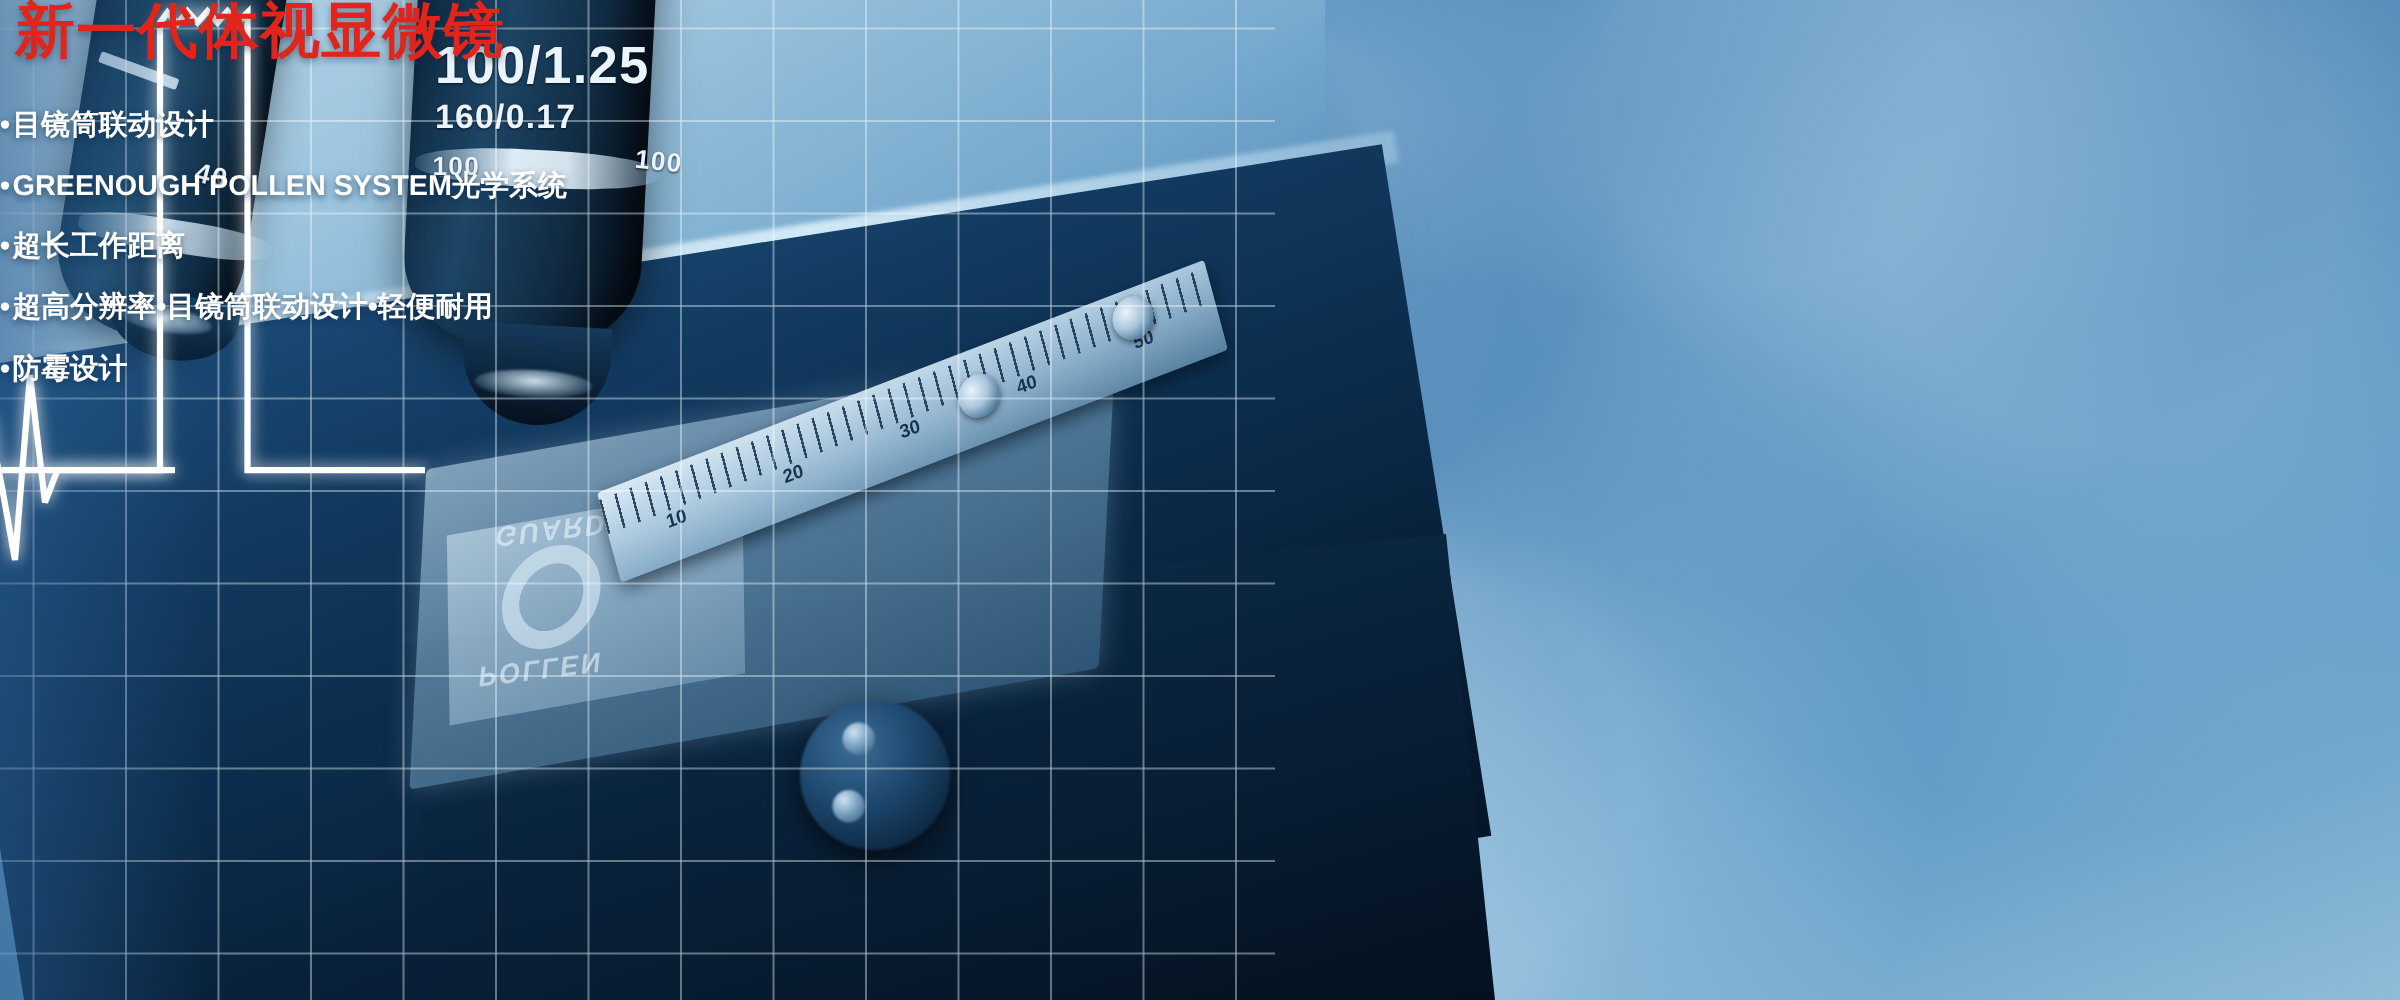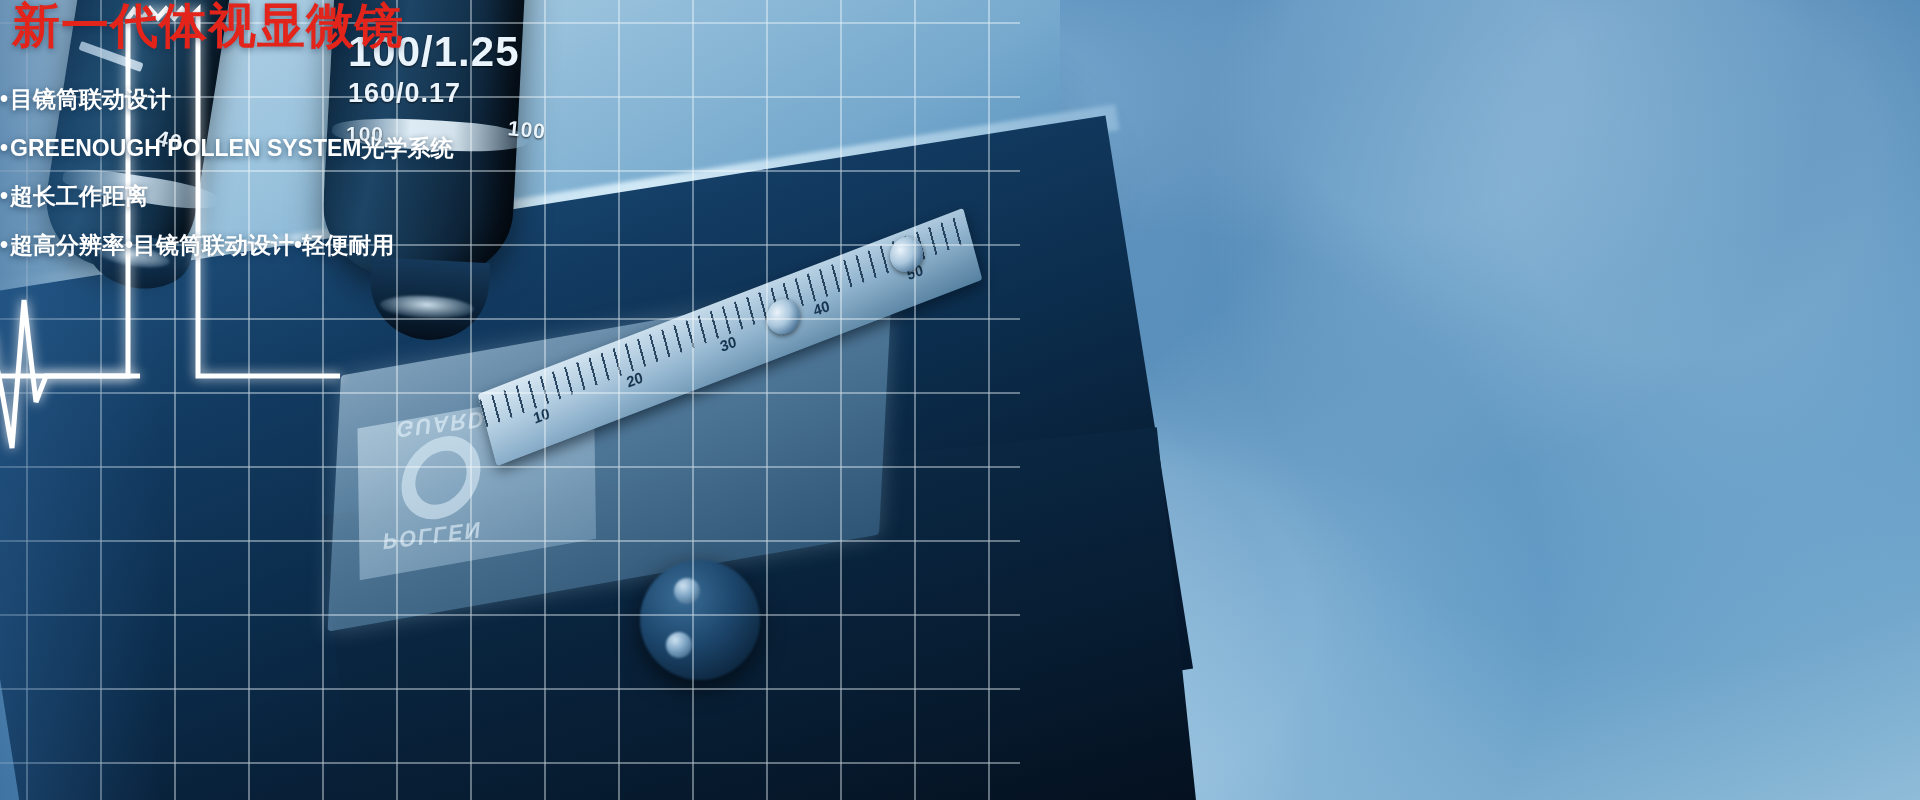--- a/index.html
+++ b/index.html
@@ -300,15 +300,16 @@
     </svg>
   </div>
 
   <div class="layer" id="text-block" style="inset:auto">
     <h1 id="headline">新一代体视显微镜</h1>
 
     <p class="feature"><span class="bullet">•</span><span>目镜筒联动设计</span></p>
     <p class="feature"><span class="bullet">•</span><span>GREENOUGH POLLEN SYSTEM光学系统</span></p>
     <p class="feature"><span class="bullet">•</span><span>超长工作距离</span></p>
     <p class="feature"><span class="bullet">•</span><span>超高分辨率•目镜筒联动设计•轻便耐用</span></p>
+    <p class="feature"><span class="bullet">•</span><span>防霉设计</span></p>
   </div>
 
 </div>
 
 </body></html>

